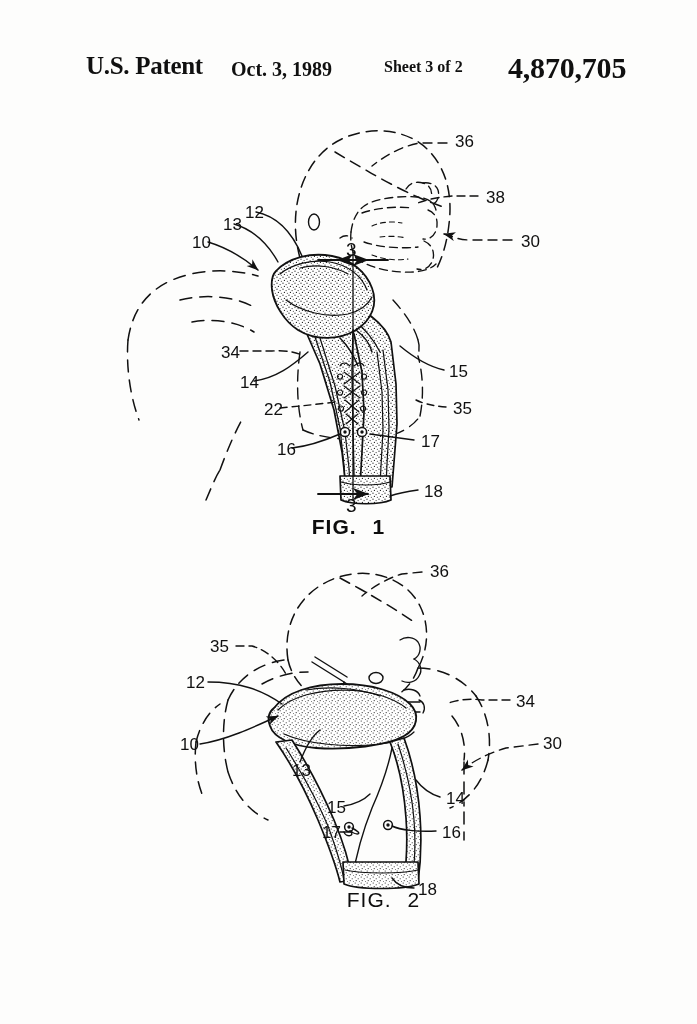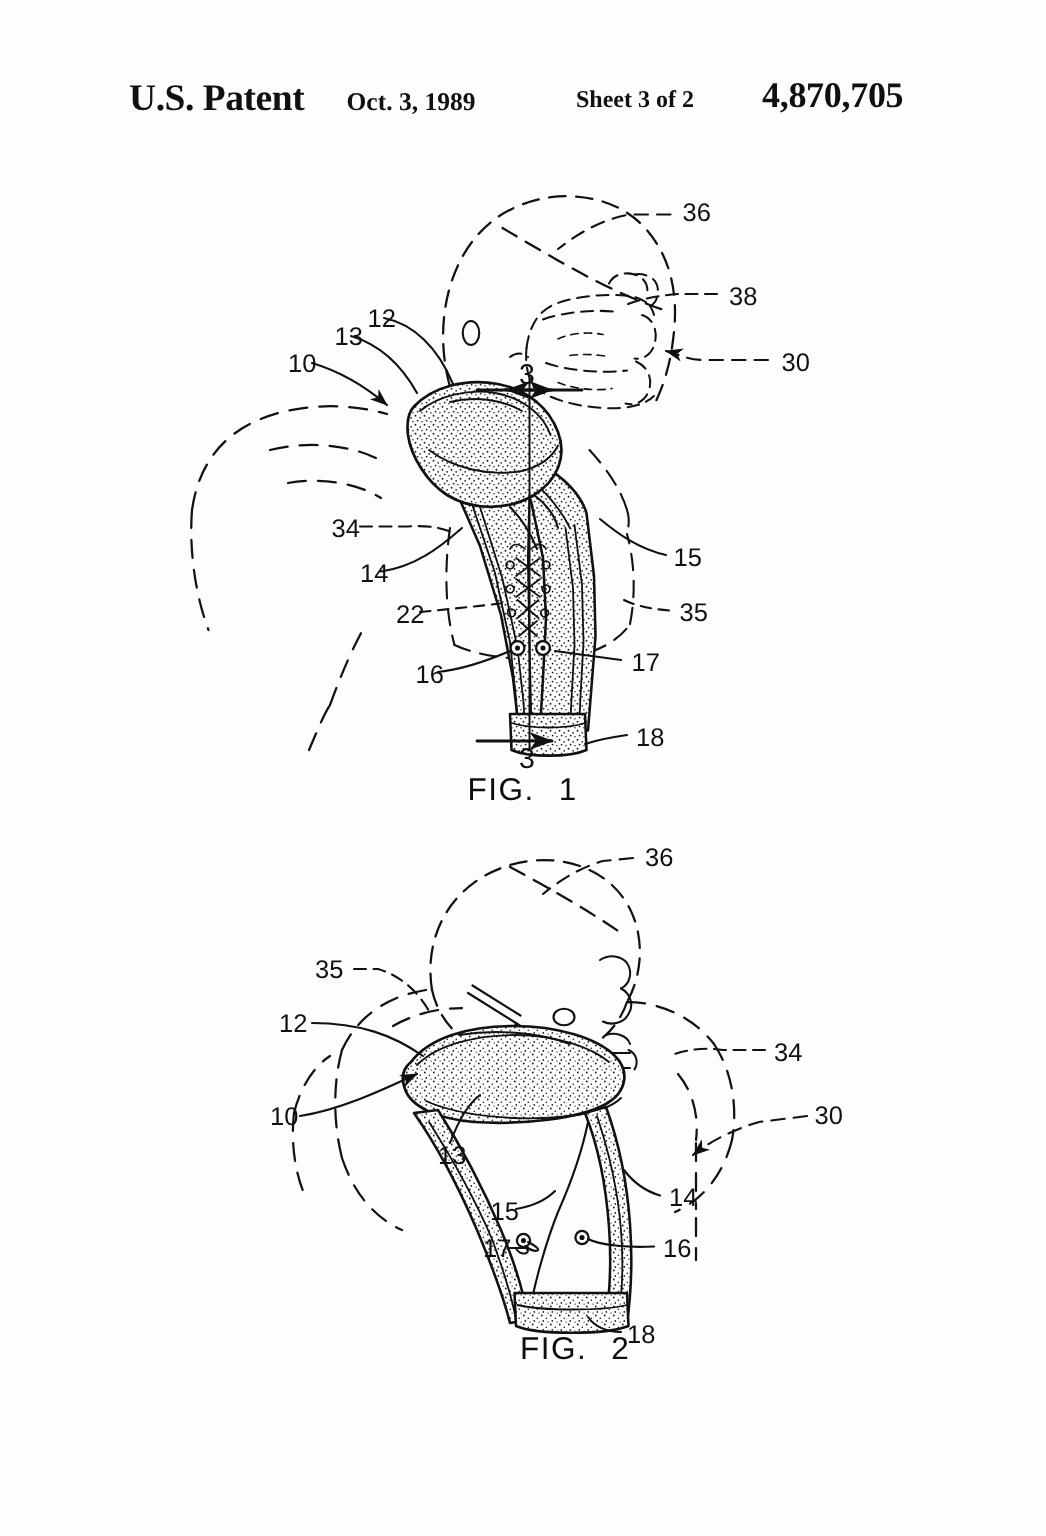--- a/index.html
+++ b/index.html
@@ -37,31 +37,31 @@
   }
   #hdr-title {
     left: 86px;
     top: 0px;
     font-size: 25px;
     letter-spacing: -0.3px;
   }
   #hdr-date {
     left: 231px;
     top: 6px;
-    font-size: 17px;
+    font-size: 20px;
   }
   #hdr-sheet {
     left: 384px;
     top: 6px;
     font-size: 16px;
   }
   #hdr-number {
     left: 508px;
     top: -1px;
-    font-size: 24px;
+    font-size: 30px;
     letter-spacing: -0.2px;
   }
   
   .figure-wrap {
     position: absolute;
     left: 0;
   }
   #fig1-wrap { top: 100px; width: 697px; height: 450px; }
   #fig2-wrap { top: 548px; width: 697px; height: 380px; }
 
@@ -69,21 +69,21 @@
 
   .fig-caption {
     position: absolute;
     width: 697px;
     text-align: center;
     font-family: "Liberation Sans", sans-serif;
     font-size: 21px;
     letter-spacing: 1px;
     color: #0d0d0d;
   }
-  #fig1-caption { top: 515px; }
+  #fig1-caption { top: 515px; font-weight: bold; }
   #fig2-caption { top: 888px; margin-left: 35px; }
   .cap-gap { display: inline-block; width: 16px; }
 
   
 </style>
 </head>
 <body>
 
 <div id="page">
 

